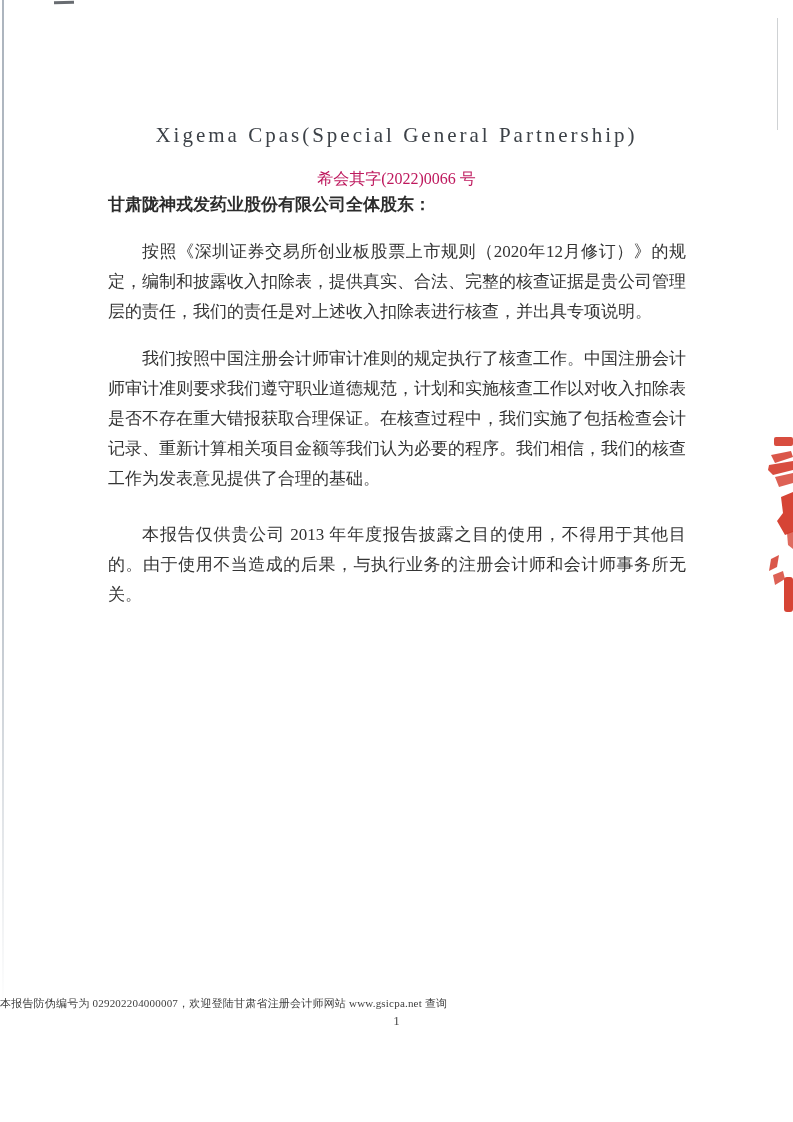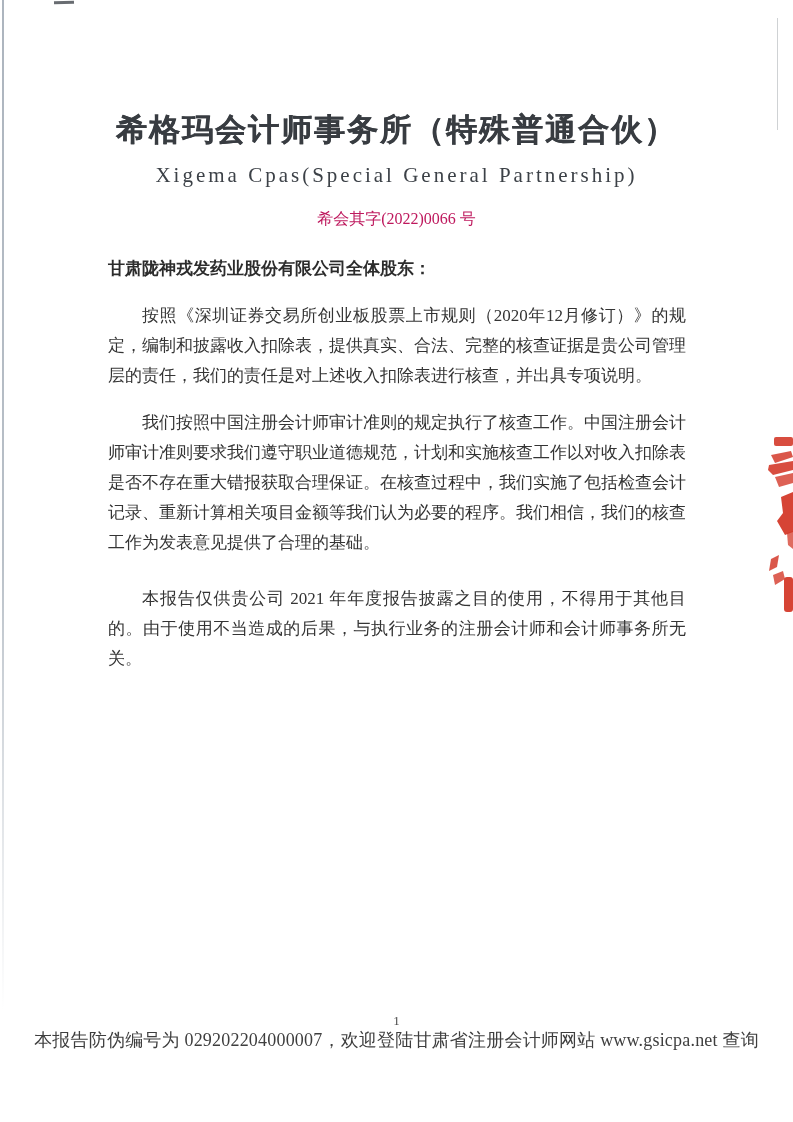--- a/index.html
+++ b/index.html
@@ -66,44 +66,43 @@
   .title-block { text-align: center; margin-top: 14px; }
   .title-line {
     font-size: 22px;
     font-weight: bold;
     letter-spacing: 2px;
     line-height: 41px;
     color: #2d2d2d;
   }
   
   .body-block {
-    margin-top: 24px;
     padding: 0 107px 0 108px;
     font-size: 17px;
     line-height: 30px;
     text-align: justify;
     color: #343434;
   }
   .salutation {
     font-weight: bold;
     color: #2c2c2c;
     margin: 0;
   }
   .body-block p.para {
     margin: 17px 0 0 0;
     text-indent: 2em;
   }
   .body-block p.para-last { margin-top: 26px; }
   
   .footer-note {
     position: absolute;
-    left: 0; top: 1028px;
+    left: 0; top: 996px;
     width: 100%;
-    text-align: center;
-    font-size: 18px;
+    text-align: left;
+    font-size: 11px;
     color: #3e3e3e;
     letter-spacing: .2px;
   }
   .page-number {
     position: absolute;
     left: 0; top: 1013px;
     width: 100%;
     text-align: center;
     font-size: 13px;
     color: #4a4a4a;
@@ -119,31 +118,30 @@
 </head>
 <body>
 
 <div class="page">
 
   <div class="scan-left-edge"></div>
   <div class="scan-topleft-mark"></div>
   <div class="scan-right-line"></div>
 
   <div class="header">
-    <div class="firm-cn">希格玛会计师事务所（特殊普通合伙）</div>
     <div class="firm-en">Xigema Cpas(Special General Partnership)</div>
     <div class="doc-number">希会其字(2022)0066 号</div>
   </div>
 
 
   <div class="body-block">
     <p class="salutation">甘肃陇神戎发药业股份有限公司全体股东：</p>
     <p class="para">按照《深圳证券交易所创业板股票上市规则（2020年12月修订）》的规定，编制和披露收入扣除表，提供真实、合法、完整的核查证据是贵公司管理层的责任，我们的责任是对上述收入扣除表进行核查，并出具专项说明。</p>
     <p class="para">我们按照中国注册会计师审计准则的规定执行了核查工作。中国注册会计师审计准则要求我们遵守职业道德规范，计划和实施核查工作以对收入扣除表是否不存在重大错报获取合理保证。在核查过程中，我们实施了包括检查会计记录、重新计算相关项目金额等我们认为必要的程序。我们相信，我们的核查工作为发表意见提供了合理的基础。</p>
-    <p class="para para-last">本报告仅供贵公司 2021 年年度报告披露之目的使用，不得用于其他目的。由于使用不当造成的后果，与执行业务的注册会计师和会计师事务所无关。</p>
+    <p class="para para-last">本报告仅供贵公司 2013 年年度报告披露之目的使用，不得用于其他目的。由于使用不当造成的后果，与执行业务的注册会计师和会计师事务所无关。</p>
   </div>
 
   <div class="footer-note">本报告防伪编号为 029202204000007，欢迎登陆甘肃省注册会计师网站 www.gsicpa.net 查询</div>
   <div class="page-number">1</div>
 
   <div class="seal-fragment">
     <svg width="30" height="175" viewBox="0 0 30 175" xmlns="http://www.w3.org/2000/svg">
       <g id="seal-shapes" fill="#d43a2a">
         <rect x="11" y="0" width="19" height="9" rx="2" opacity="0.9"></rect>
         <path d="M8 18 L28 14 L30 20 L12 26 Z" opacity="0.85"></path>

